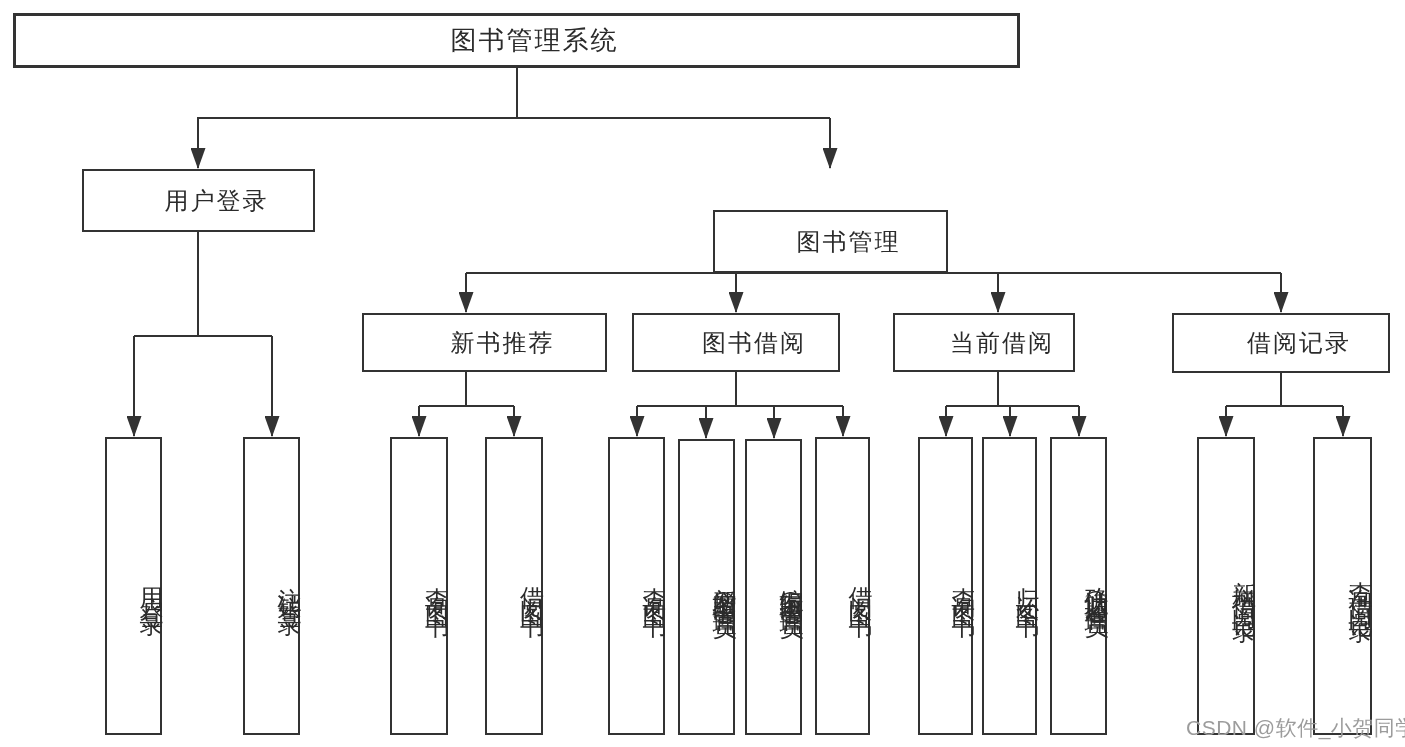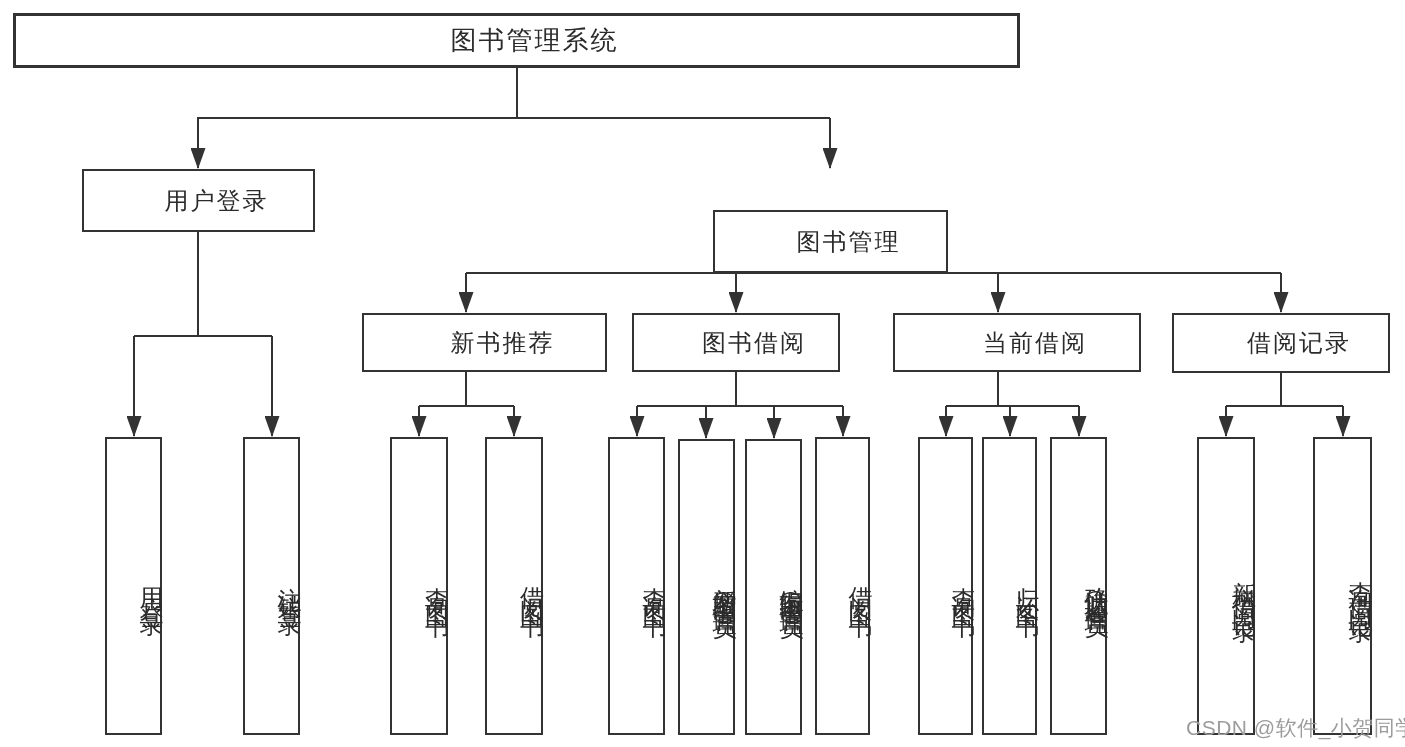--- a/index.html
+++ b/index.html
@@ -115,21 +115,21 @@
     </g>
   </svg>
 
   <div class="node root" style="left:13px; top:13px; width:1007px; height:55px;">图书管理系统</div>
 
   <div class="node h" style="left:82px; top:169px; width:233px; height:63px;">用户登录</div>
   <div class="node h" style="left:713px; top:169px; width:235px; height:63px;margin-top:41px;">图书管理</div>
 
   <div class="node h" style="left:362px; top:313px; width:245px; height:59px;">新书推荐</div>
   <div class="node h" style="left:632px; top:313px; width:208px; height:59px;">图书借阅</div>
-  <div class="node h" style="left:893px; top:313px; width:248px; height:59px;">当前借阅</div>
+  <div class="node h" style="left:893px; top:313px; width:182px; height:59px;">当前借阅</div>
   <div class="node h" style="left:1172px; top:313px; width:218px; height:60px;">借阅记录</div>
 
   <div class="node v" style="left:105px; top:437px; width:57px; height:298px;">
     <span class="vt vt4">用户登录</span>
   </div>
   <div class="node v" style="left:243px; top:437px; width:57px; height:298px;">
     <span class="vt vt4">注销登录</span>
   </div>
 
   <div class="node v" style="left:390px; top:437px; width:58px; height:298px;">

